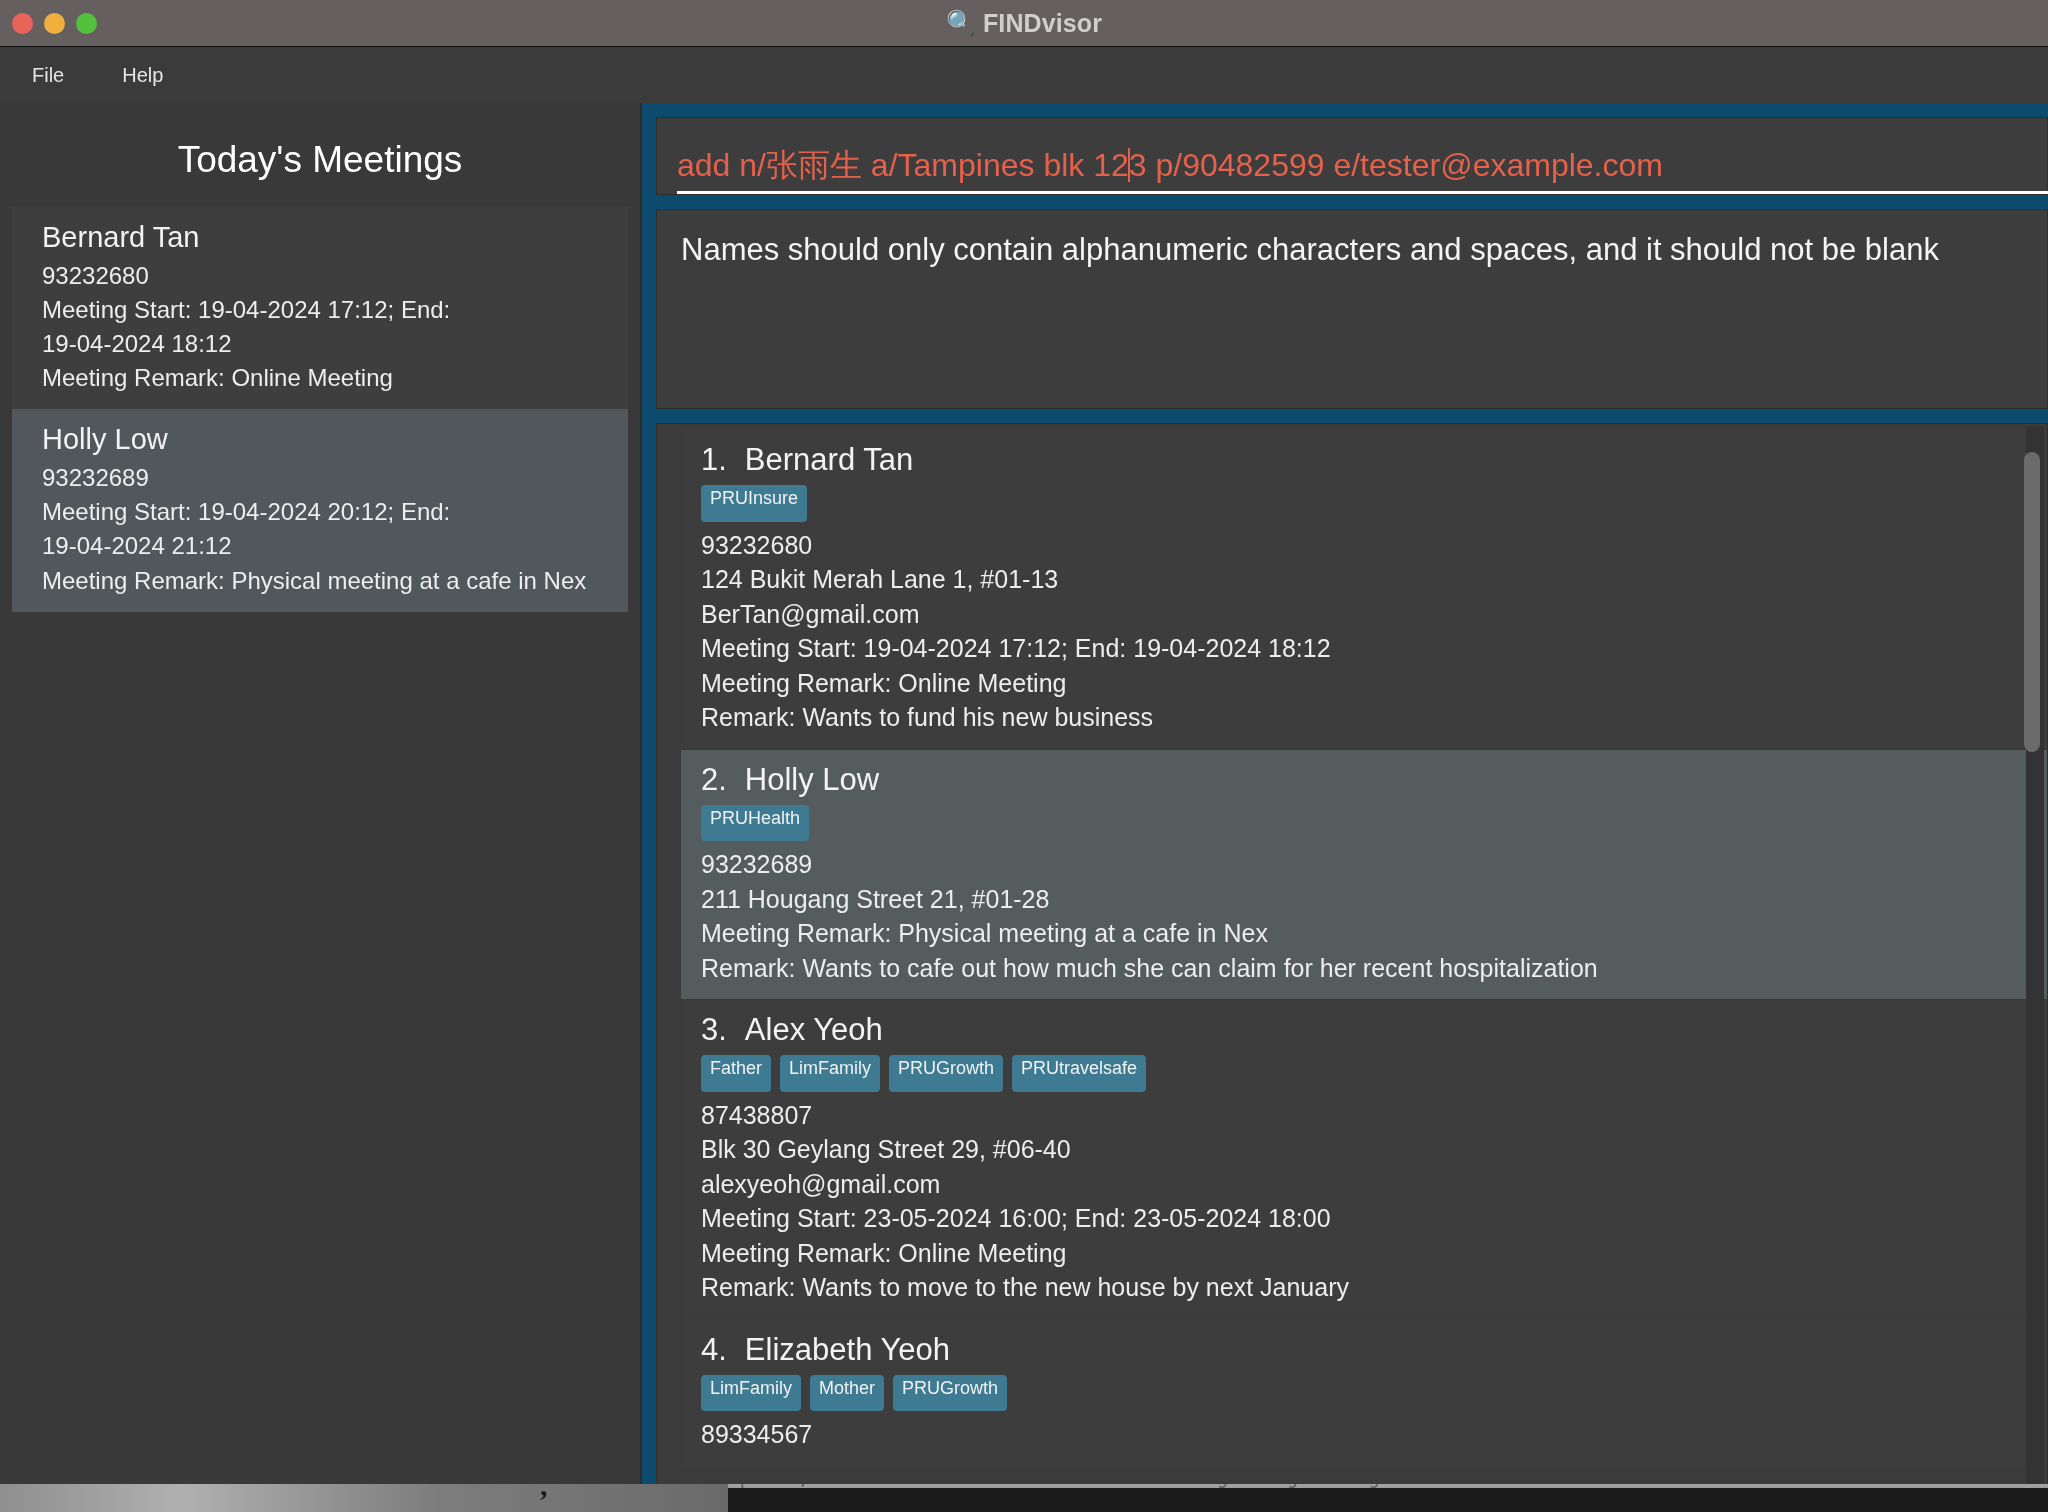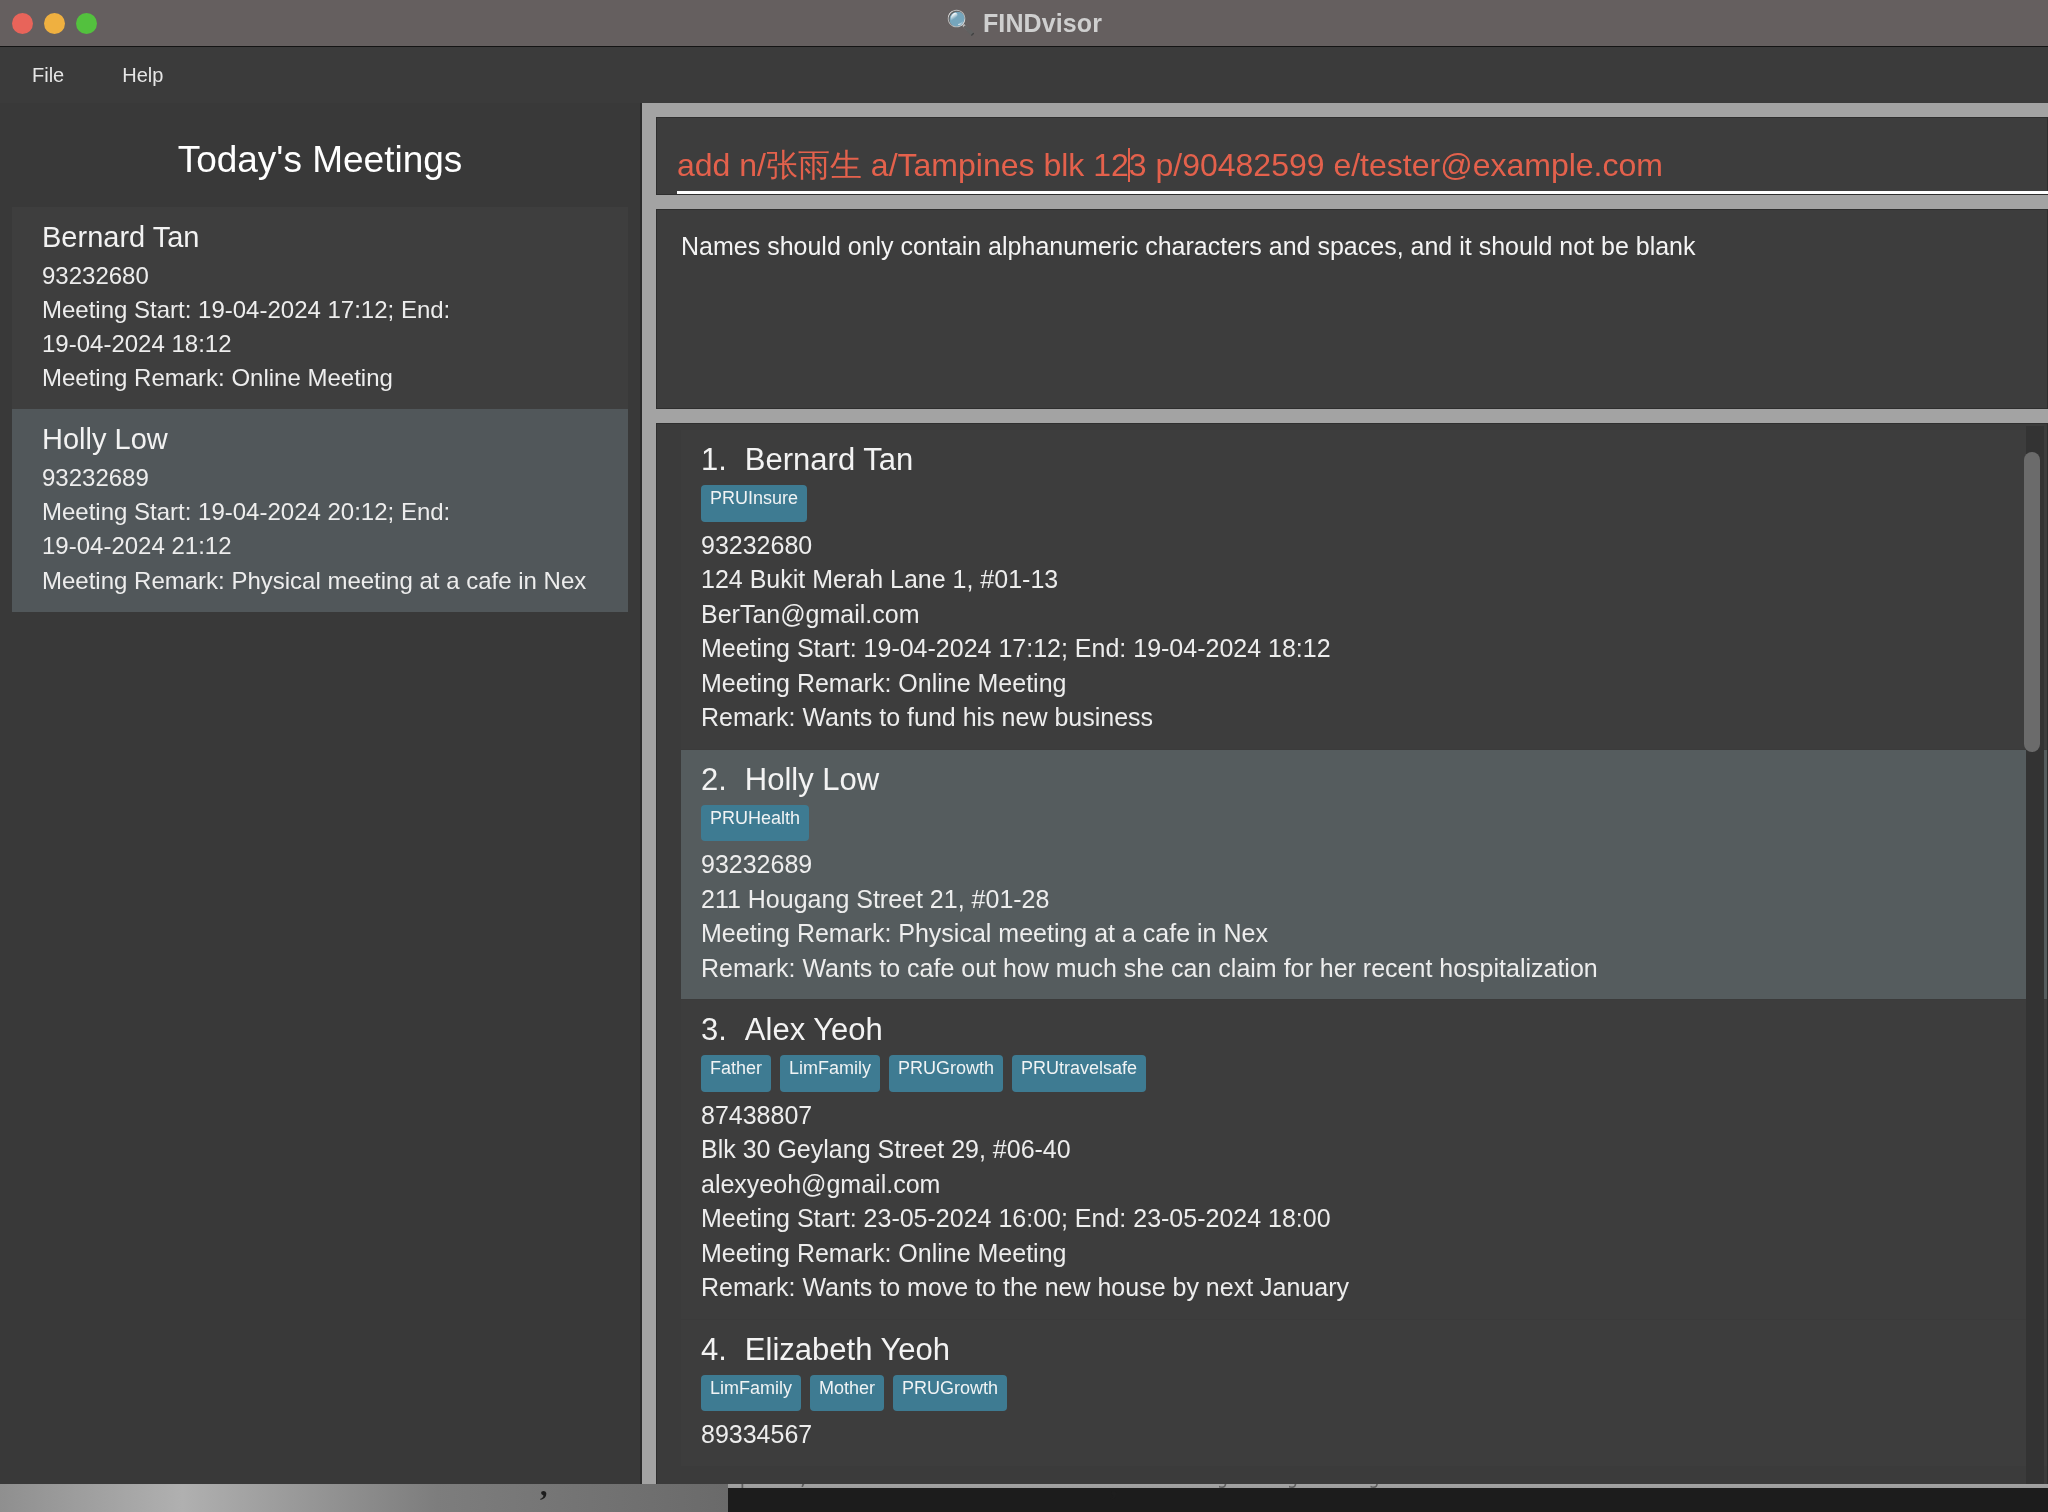--- a/index.html
+++ b/index.html
@@ -156,21 +156,21 @@
     font-size: 24px;
     color: #ededed;
     line-height: 1.42;
   }
 
   
   .right-panel {
     flex: 1;
     display: flex;
     flex-direction: column;
-    background: #a3a3a3;
+    background: #0c4a6e;
     padding: 8px 0 0 14px;
     box-sizing: border-box;
   }
 
   .cmd-box {
     background: #3d3d3d;
     border: 1px solid #2e2e2e;
     margin: 6px 0 0 0;
     padding: 26px 0 0 20px;
     height: 78px;
@@ -203,21 +203,21 @@
 
   .result-box {
     background: #3d3d3d;
     border: 1px solid #2e2e2e;
     margin-top: 14px;
     height: 200px;
     padding: 20px 24px;
     box-sizing: border-box;
   }
   .result-text {
-    font-size: 25px;
+    font-size: 31px;
     color: #f4f4f4;
     line-height: 1.3;
   }
 
   .person-box {
     margin-top: 14px;
     background: #3b3b3b;
     border: 1px solid #2e2e2e;
     flex: 1;
     position: relative;

